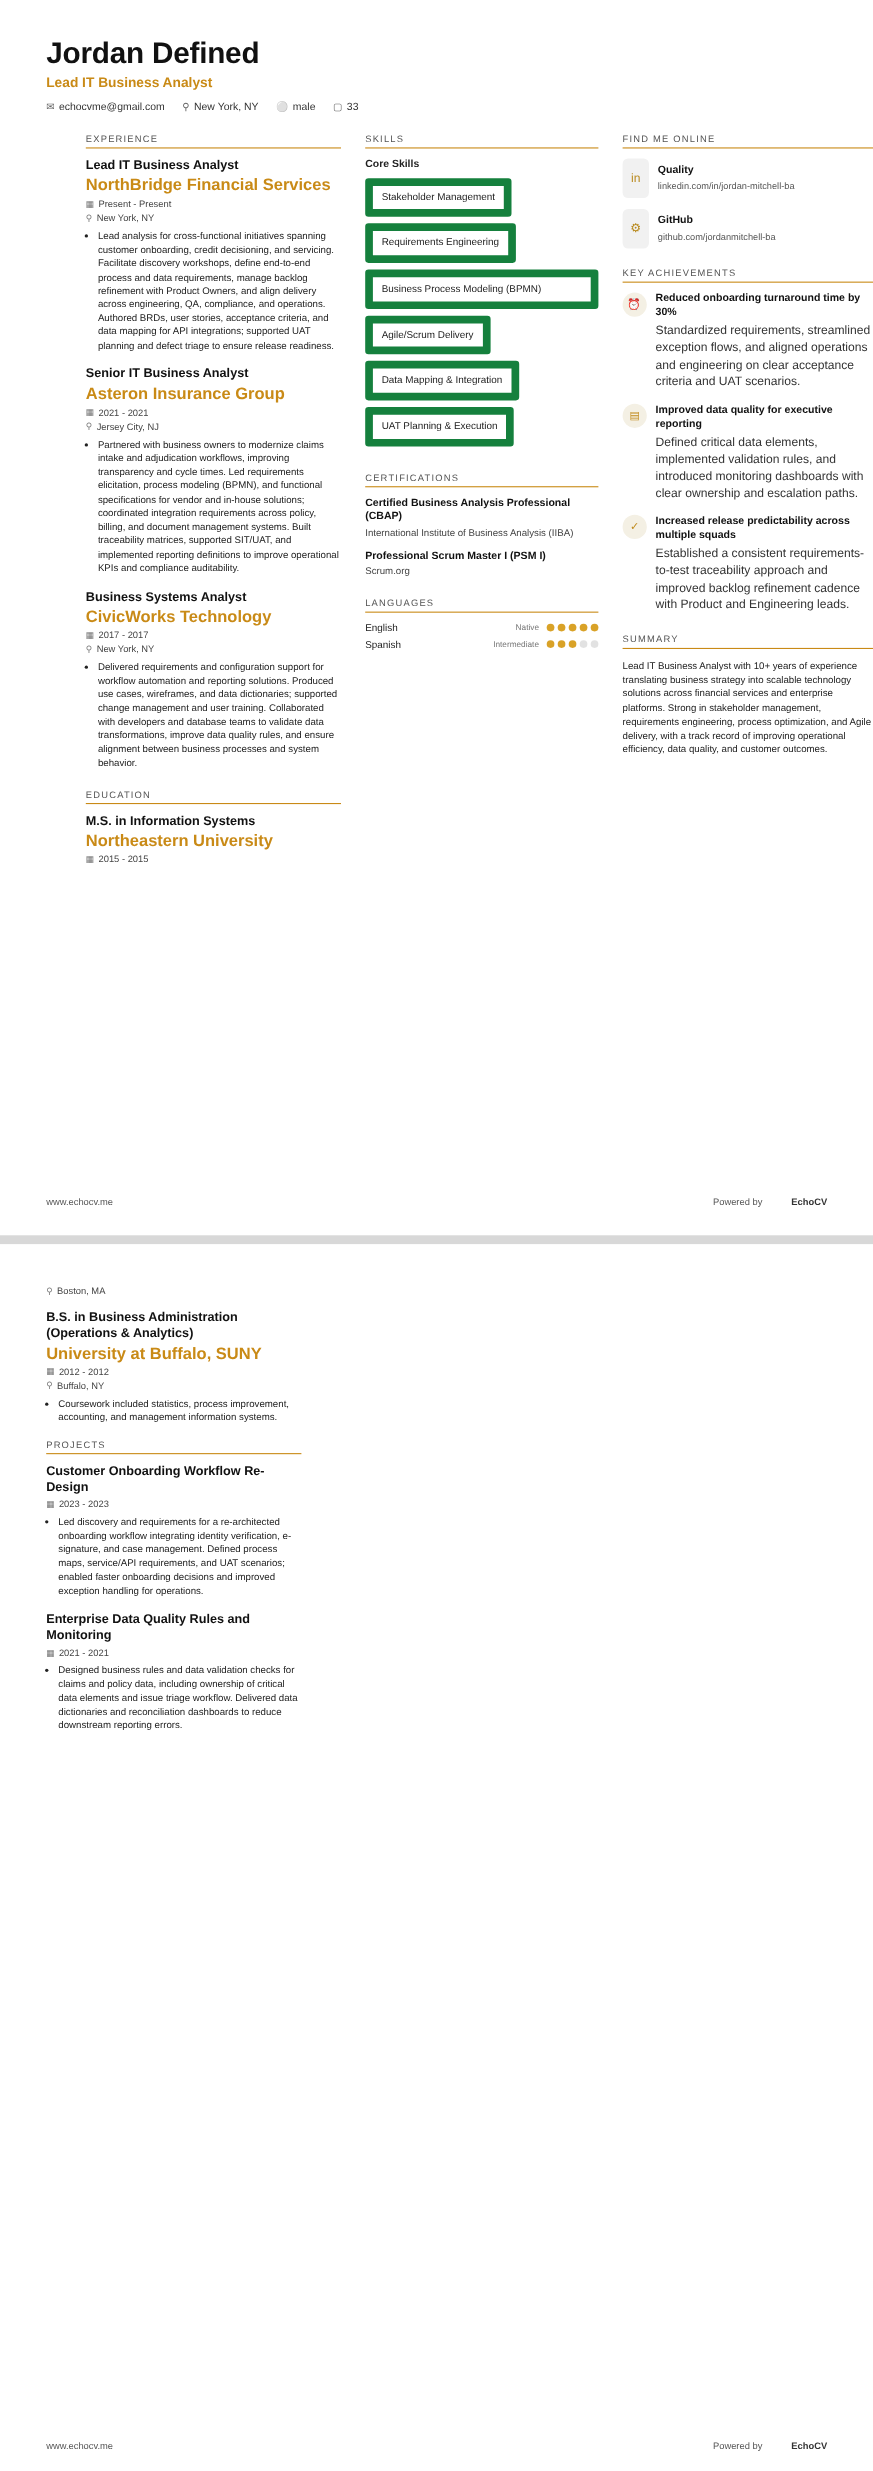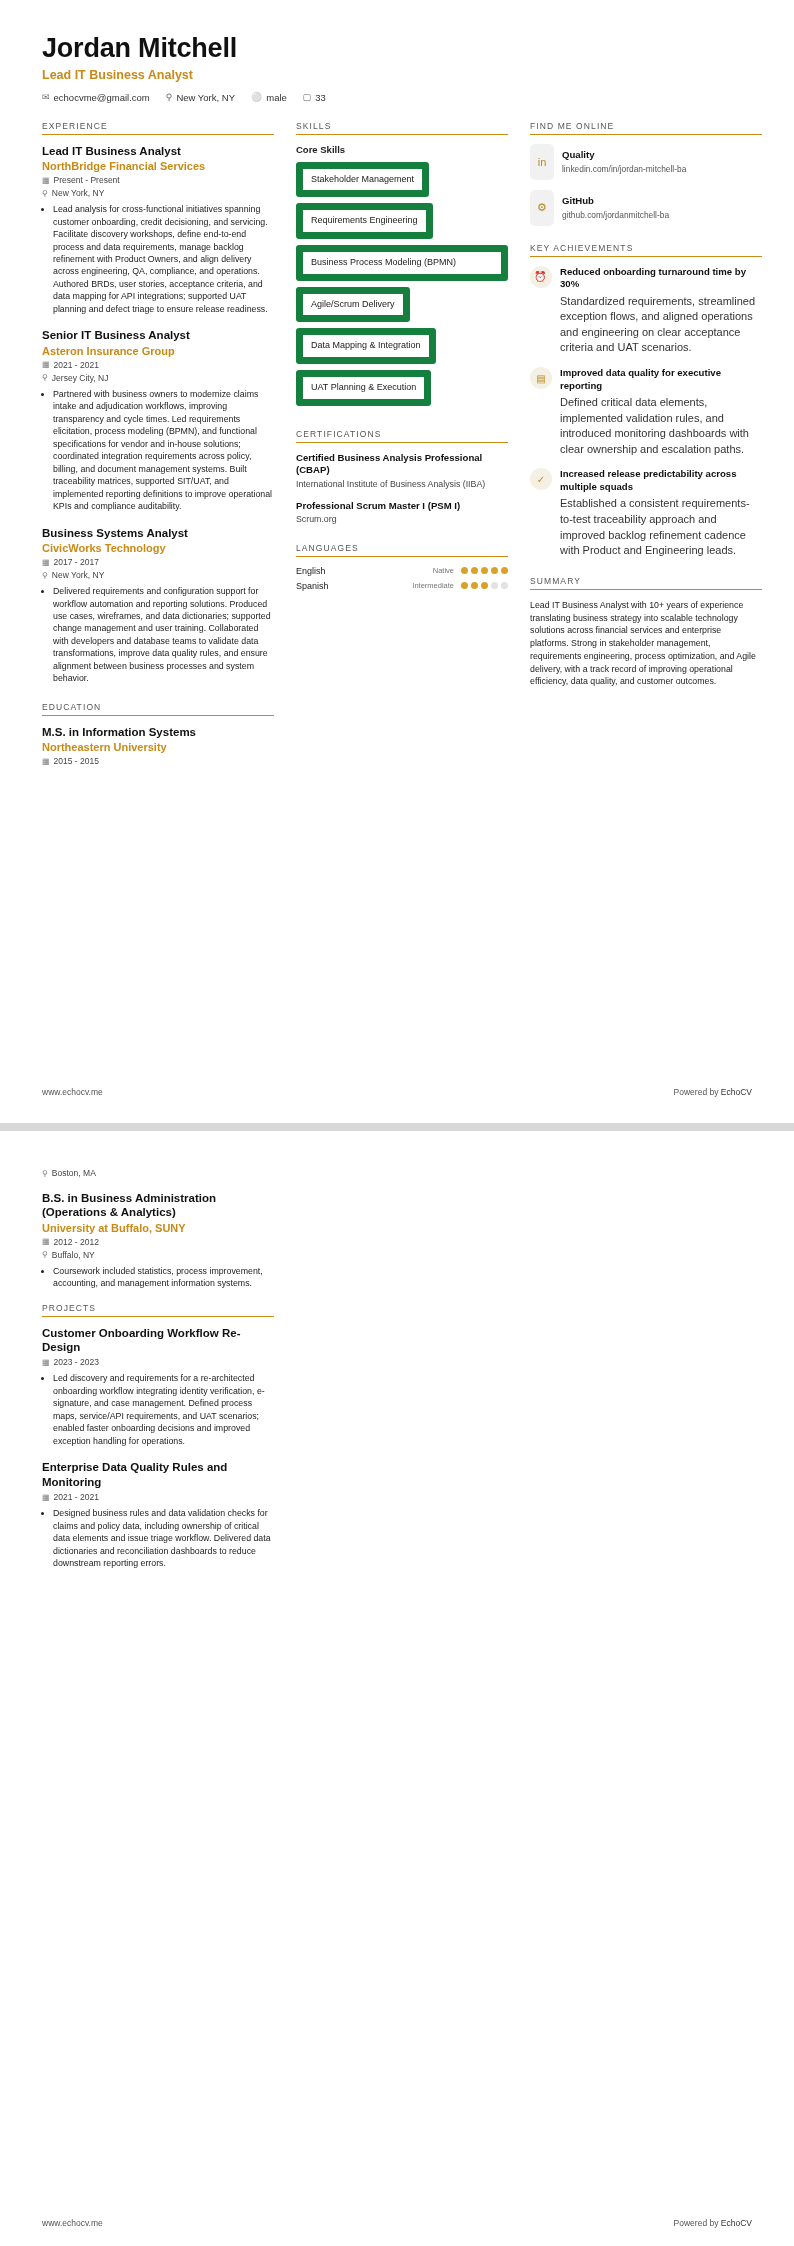--- a/index.html
+++ b/index.html
@@ -45,21 +45,21 @@
   .contact-item { display: flex; align-items: center; gap: 4px; }
   .contact-item .ic { color: #666; font-size: 9px; line-height: 1; }
 
   
   .cols {
     display: flex;
     gap: 22px;
     margin-top: 18px;
     align-items: flex-start;
   }
-  .col-left { width: 232px; flex: 0 0 232px; }
+  .col-left { width: 232px; flex: 0 0 232px; margin-left: 36px; }
   .col-mid { width: 212px; flex: 0 0 212px; }
   .col-right { width: 232px; flex: 0 0 232px; }
 
   .sec-title {
     font-size: 8.5px;
     letter-spacing: 1.1px;
     color: #555;
     text-transform: uppercase;
     padding-bottom: 3px;
     border-bottom: 1.5px solid #c98a16;
@@ -67,21 +67,21 @@
   }
   .sec { margin-bottom: 17px; }
 
   .job-title {
     font-size: 11.5px;
     font-weight: bold;
     color: #111;
     line-height: 1.25;
   }
   .job-org {
-    font-size: 11px;
+    font-size: 15px;
     color: #c98a16;
     font-weight: bold;
     margin-top: 2px;
   }
   .meta-line {
     font-size: 8.5px;
     color: #444;
     margin-top: 3px;
     display: flex;
     align-items: center;
@@ -176,33 +176,33 @@
   .footer {
     position: absolute;
     left: 42px; right: 42px;
     bottom: 26px;
     display: flex;
     justify-content: space-between;
     font-size: 8.5px;
     color: #555;
     border-top: 0px solid transparent;
   }
-  .footer .brand { font-weight: normal; color: #333; }
+  .footer .brand { font-weight: bold; color: #333; margin-left: 24px; }
   .page-gap { height: 8px; background: #d8d8d8; }
 
   
   .p2-col { width: 232px; }
 </style>
 </head>
 <body>
 
 <div class="page page1">
 
   <div>
-    <div class="name">Jordan Mitchell</div>
+    <div class="name">Jordan Defined</div>
     <div class="role">Lead IT Business Analyst</div>
     <div class="contact-row">
       <div class="contact-item">
         <span class="ic">✉</span>
         <span>echocvme@gmail.com</span>
       </div>
       <div class="contact-item">
         <span class="ic">⚲</span>
         <span>New York, NY</span>
       </div>

